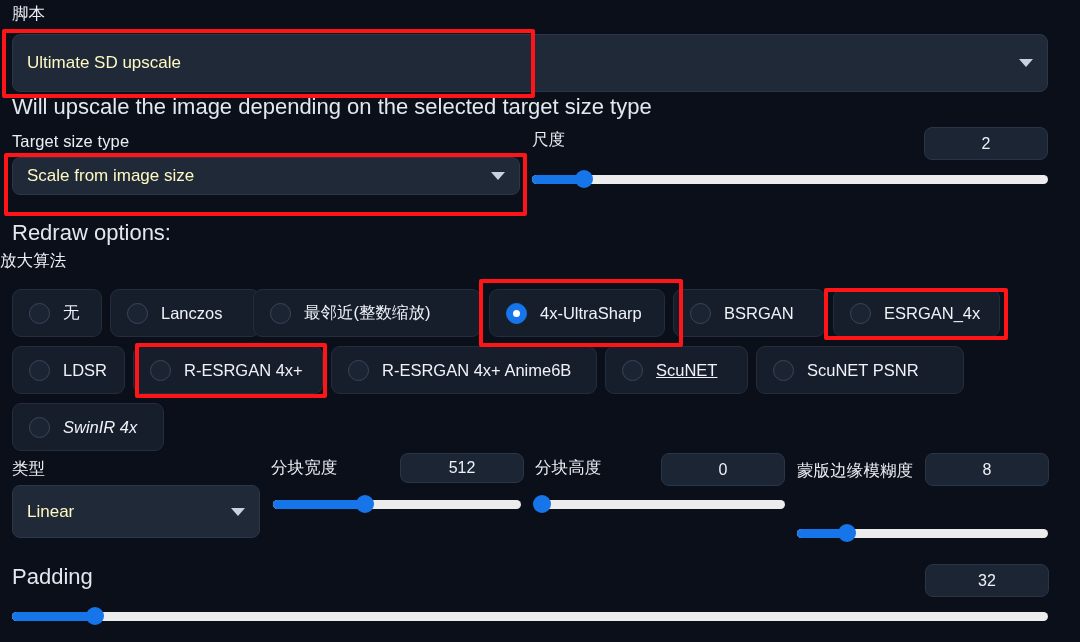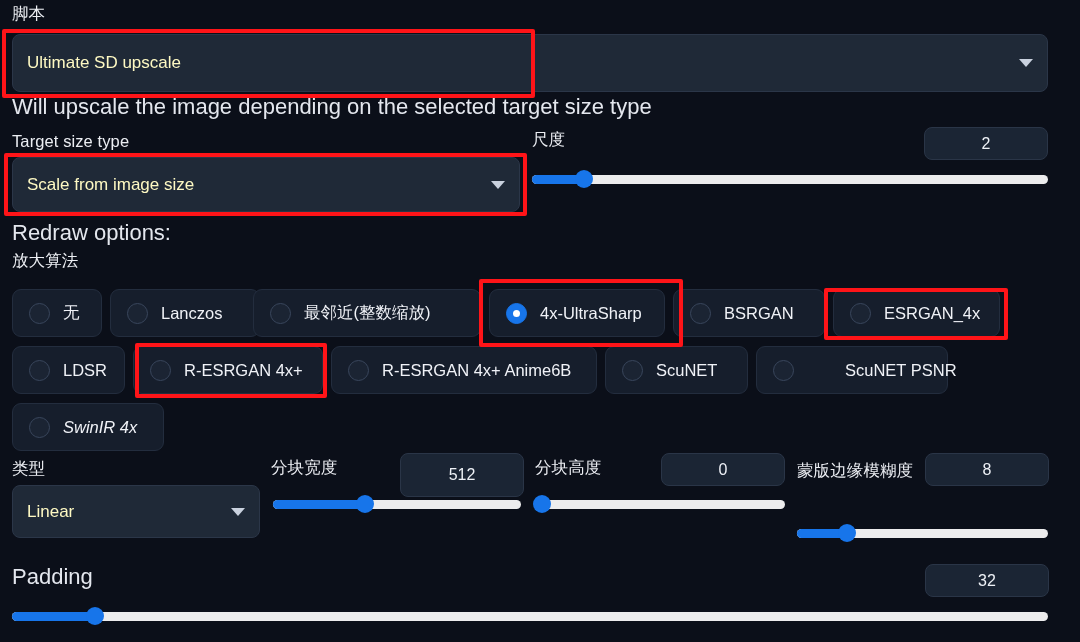--- a/index.html
+++ b/index.html
@@ -151,40 +151,40 @@
 
 <div class="abs select" style="left:12px; top:34px; width:1036px; height:58px;">
   <span class="sel-text">Ultimate SD upscale</span>
   <span class="caret"></span>
 </div>
 
 <div class="abs desc" style="left:12px; top:96px;">Will upscale the image depending on the selected target size type</div>
 
 <div class="abs label" style="left:12px; top:130px;">Target size type</div>
 
-<div class="abs select" style="left:12px; top:157px; width:508px; height:55px;">
+<div class="abs select" style="left:12px; top:157px; width:508px; height:38px;">
   <span class="sel-text">Scale from image size</span>
   <span class="caret"></span>
 </div>
 
 <div class="abs label" style="left:532px; top:128px;">尺度</div>
 
 <div class="abs numbox" style="left:924px; top:127px; width:124px; height:33px;">
   <span>2</span>
 </div>
 
 <div class="slider" style="left:532px; top:170px; width:516px;">
   <div class="track"></div>
   <div class="fill" style="width:10%"></div>
   <div class="thumb" style="left:10%"></div>
 </div>
 
 <div class="abs desc" style="left:12px; top:222px;">Redraw options:</div>
 
-<div class="abs label" style="left:12px; top:249px;">放大算法</div>
+<div class="abs label" style="left:0; top:249px;">放大算法</div>
 
 <div class="radio-pill" style="left:12px; top:289px; width:90px;">
   <span class="radio-dot"></span>
   <span>无</span>
 </div>
 
 <div class="radio-pill" style="left:110px; top:289px; width:150px;">
   <span class="radio-dot"></span>
   <span>Lanczos</span>
 </div>
@@ -217,45 +217,45 @@
 <div class="radio-pill" style="left:133px; top:346px; width:190px;">
   <span class="radio-dot"></span>
   <span>R-ESRGAN 4x+</span>
 </div>
 
 <div class="radio-pill" style="left:331px; top:346px; width:266px;">
   <span class="radio-dot"></span>
   <span>R-ESRGAN 4x+ Anime6B</span>
 </div>
 
-<div class="radio-pill" style="left:605px; top:346px; width:143px;">
+<div class="radio-pill" style="left:605px; top:346px; width:143px;text-decoration:underline;">
   <span class="radio-dot"></span>
   <span>ScuNET</span>
 </div>
 
-<div class="radio-pill" style="left:756px; top:346px; width:192px;gap:38px;">
+<div class="radio-pill" style="left:756px; top:346px; width:208px;">
   <span class="radio-dot"></span>
   <span>ScuNET PSNR</span>
 </div>
 
 <div class="radio-pill" style="left:12px; top:403px; width:152px;font-style:italic;">
   <span class="radio-dot"></span>
   <span>SwinIR 4x</span>
 </div>
 
 <div class="abs label" style="left:12px; top:457px;">类型</div>
 
 <div class="abs select" style="left:12px; top:485px; width:248px; height:53px;">
   <span class="sel-text">Linear</span>
   <span class="caret"></span>
 </div>
 
 <div class="abs label" style="left:271px; top:456px;">分块宽度</div>
 
-<div class="abs numbox" style="left:400px; top:453px; width:124px; height:44px;">
+<div class="abs numbox" style="left:400px; top:453px; width:124px; height:30px;">
   <span>512</span>
 </div>
 
 <div class="slider" style="left:273px; top:495px; width:248px;">
   <div class="track"></div>
   <div class="fill" style="width:37%"></div>
   <div class="thumb" style="left:37%"></div>
 </div>
 
 <div class="abs label" style="left:535px; top:456px;">分块高度</div>

